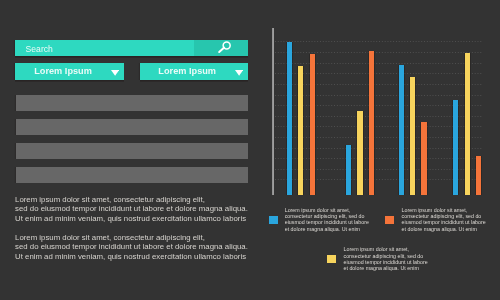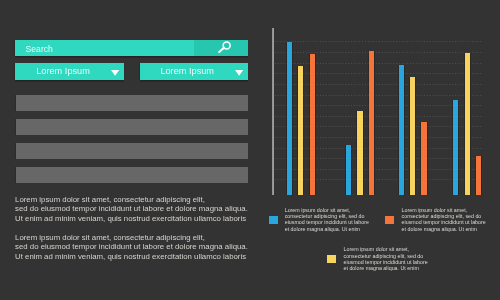--- a/index.html
+++ b/index.html
@@ -10,21 +10,21 @@
   
   .search-box{left:15px;top:39.9px;width:232.7px;height:16.6px;background:#2ed9c0;box-shadow:0 1.6px 0 rgba(20,10,10,.35),-1.2px 0 0 rgba(20,10,10,.2);}
   .search-input{position:absolute;left:0;top:0.8px;width:179px;height:16.6px;display:flex;align-items:center;}
   .search-text{margin-left:10.6px;color:#e9fbf7;font-size:8.6px;}
   .search-btn{position:absolute;left:179px;top:0;width:53.7px;height:16.6px;background:#27c6ae;}
   .search-icon-svg{position:absolute;left:23px;top:0px;}
 
   .dd{top:63.3px;height:16.7px;background:#2ed9c0;box-shadow:0 1.6px 0 rgba(20,10,10,.35),-1.2px 0 0 rgba(20,10,10,.2);}
   .dd1{left:15px;width:108.5px;}
   .dd2{left:139.5px;width:108px;}
-  .dd-label{position:absolute;left:0;top:0;color:#e9fbf7;font-size:9.2px;line-height:16.9px;text-align:center;}
+  .dd-label{position:absolute;left:0;top:0;color:#e9fbf7;font-size:9.2px;line-height:16.9px;text-align:center;font-weight:bold;}
   .dd-arrow{position:absolute;}
 
   .gbar{left:16px;width:231.8px;height:16.2px;background:#676767;box-shadow:-1.2px 0 0 rgba(20,10,10,.18);}
 
   .para{left:15.1px;color:#d6d3ce;font-size:7.8px;line-height:9.55px;white-space:pre;}
 
   
   .axis{left:271.6px;top:28.3px;width:2.2px;height:166.5px;background:linear-gradient(to right,#6a6a6a 0,#b4b4b4 45%,#9a9a9a 80%,#5a5a5a 100%);}
   .grid{position:absolute;left:275.3px;width:207px;height:1px;}
   .bar{position:absolute;width:5.3px;box-shadow:-0.7px 0 0 rgba(25,18,14,.45),0.7px 0 0 rgba(25,18,14,.45);}

